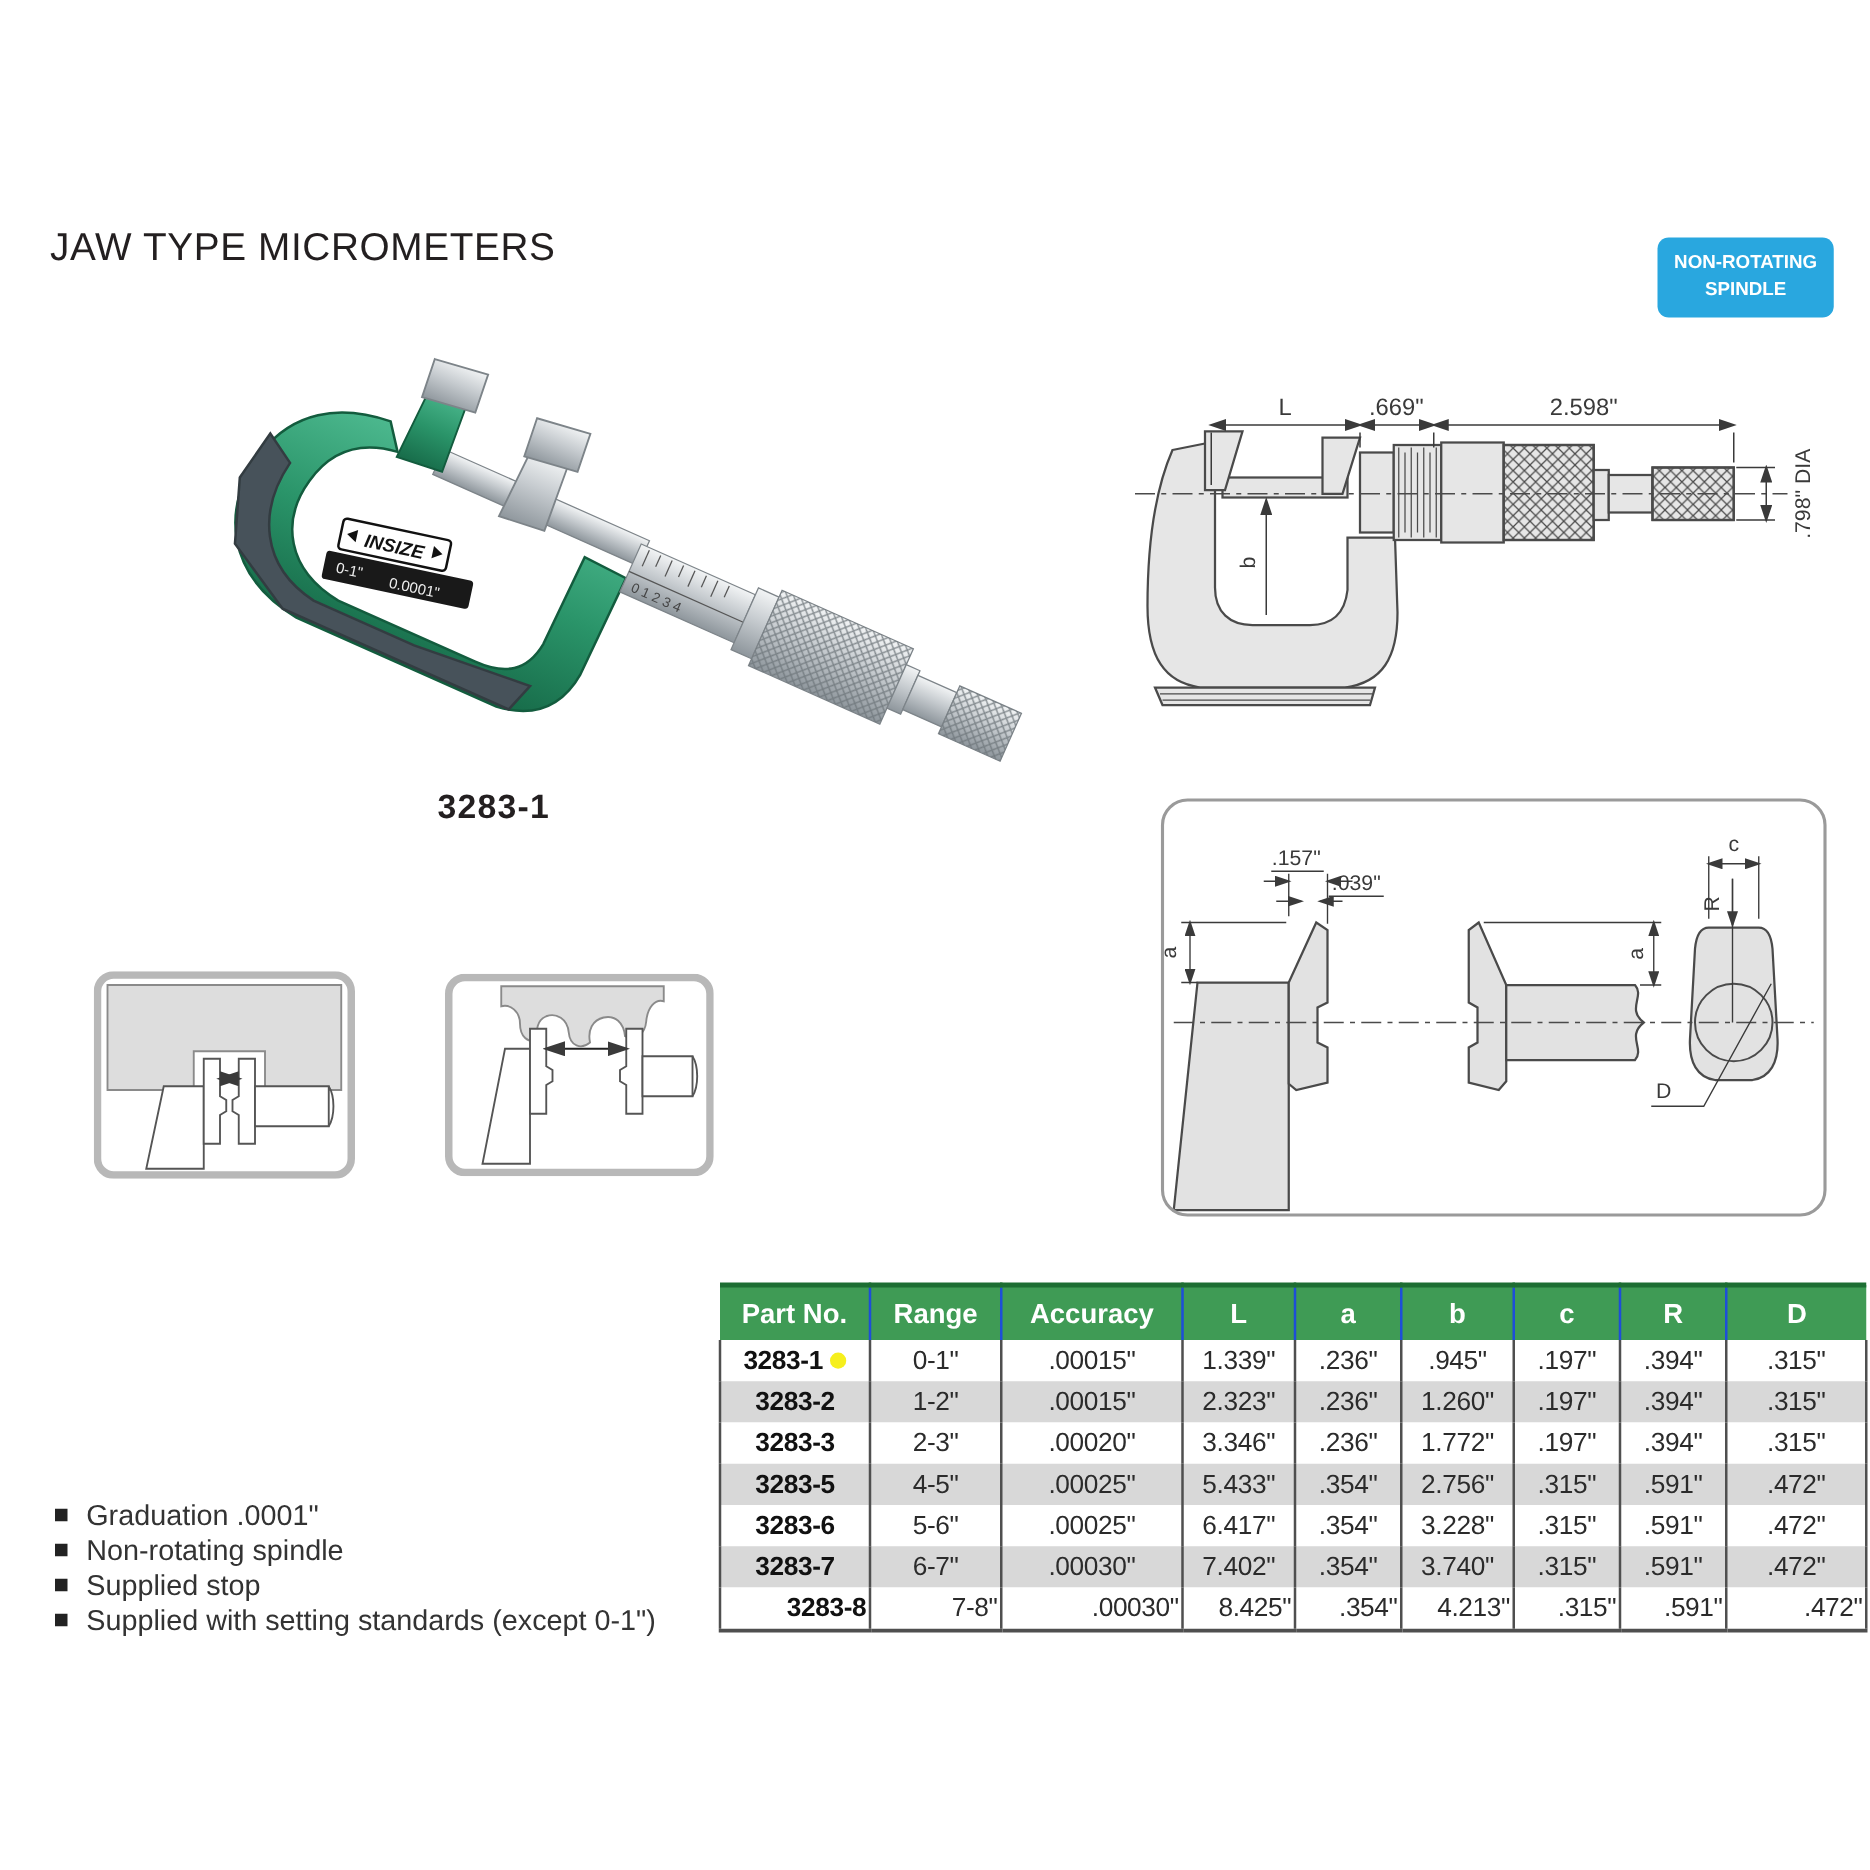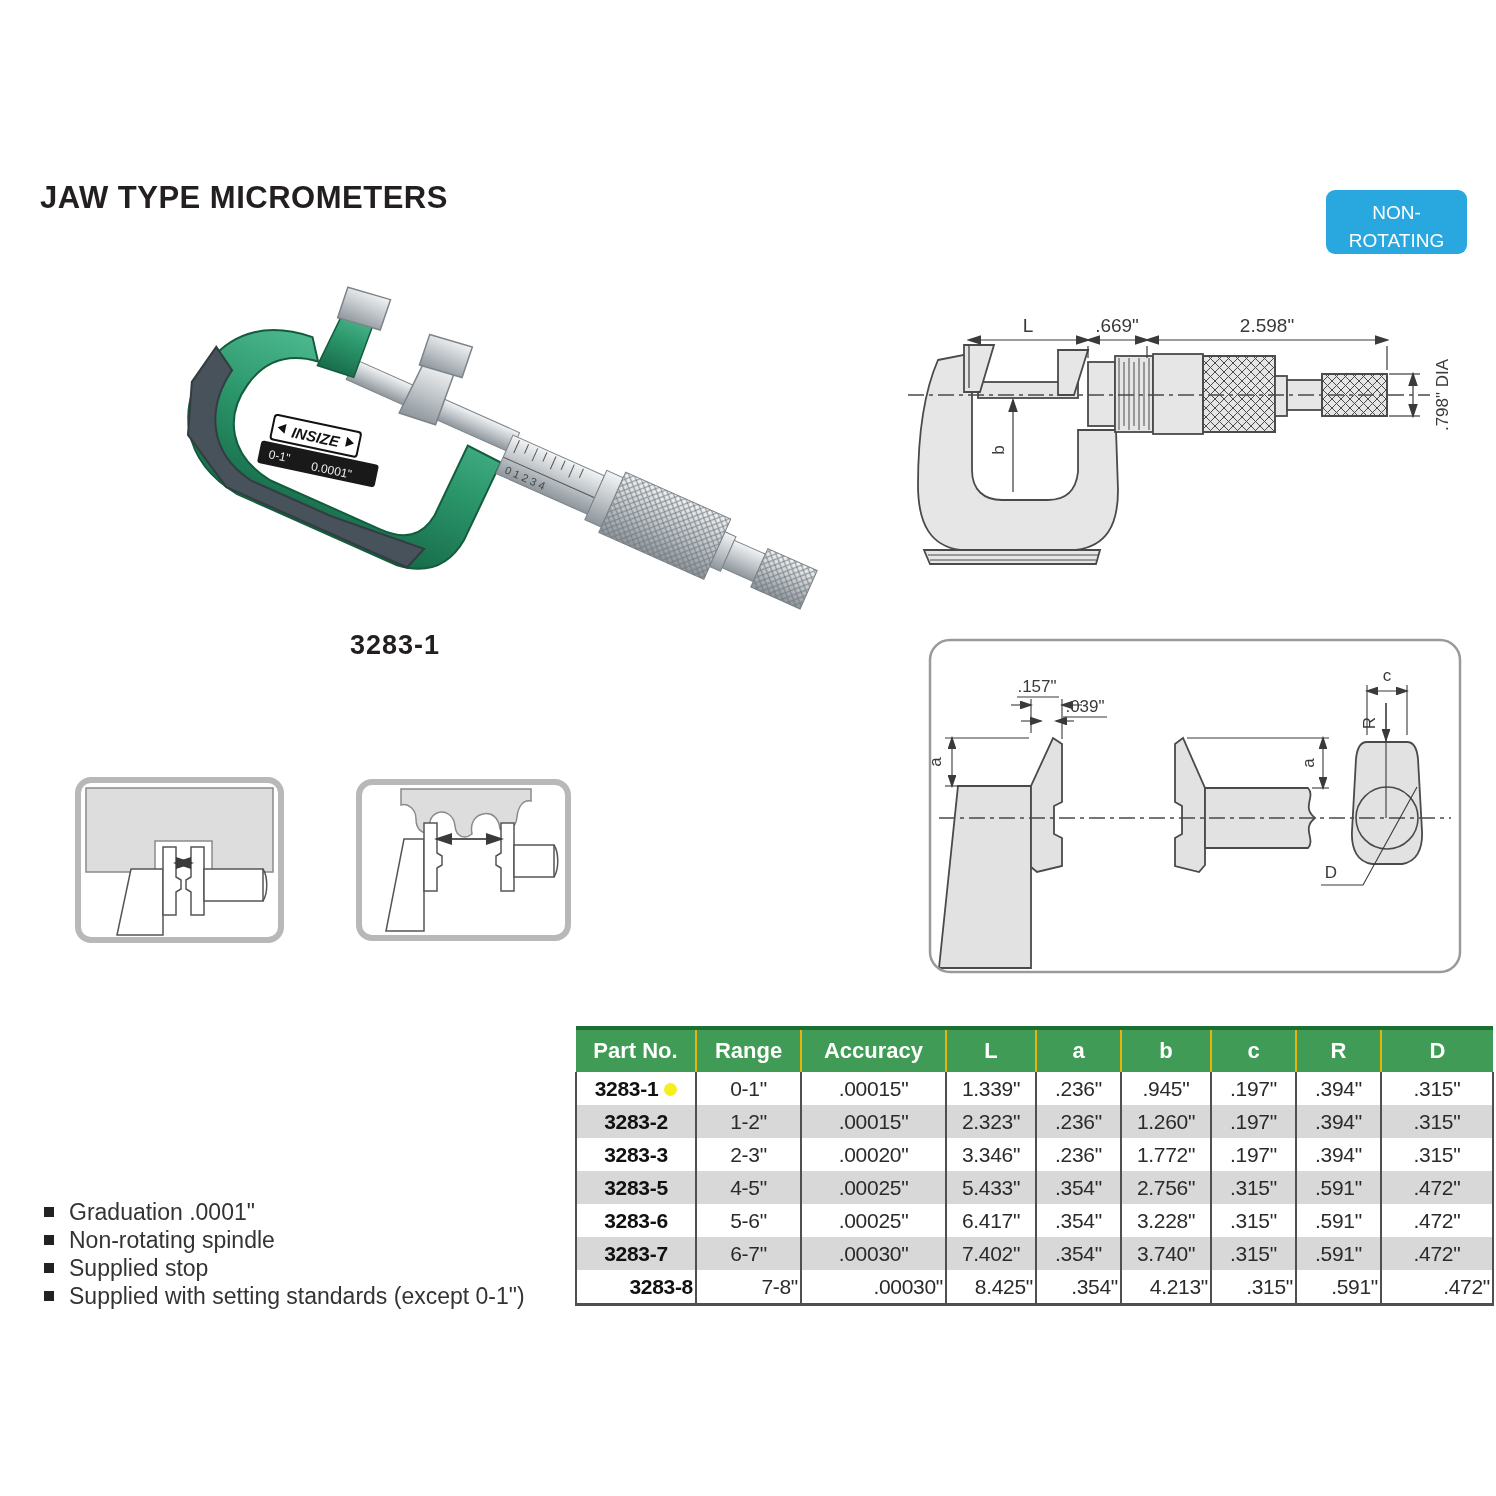--- a/index.html
+++ b/index.html
@@ -1,44 +1,44 @@
 <!DOCTYPE html>
 <html><head>
 <meta charset="utf-8">
 <style>
   html,body{margin:0;padding:0;background:#ffffff;}
   body{width:1496px;height:1496px;position:relative;font-family:"Liberation Sans",sans-serif;color:#231f20;overflow:hidden;}
   .abs{position:absolute;}
 
   
-  #page-title{left:40px;top:180px;font-size:31px;font-weight:bold;letter-spacing:.5px;color:#231f20;}
+  #page-title{left:40px;top:180px;font-size:31px;font-weight:normal;letter-spacing:.5px;color:#231f20;}
 
   
   #badge{left:1326px;top:190px;width:141px;height:64px;background:#29a7df;border-radius:9px;
-         color:#fff;font-weight:normal;font-size:19px;text-align:center;line-height:1.45;padding-top:9px;box-sizing:border-box;}
+         color:#fff;font-weight:bold;font-size:15px;text-align:center;line-height:1.45;padding-top:9px;box-sizing:border-box;}
 
   
   #photo{left:150px;top:268px;width:720px;height:356px;}
   #photo-caption{left:150px;top:630px;width:490px;text-align:center;font-size:27px;font-weight:bold;color:#231f20;letter-spacing:1px;}
 
   
   #side-view{left:900px;top:300px;width:590px;height:315px;}
   #usage-box-1{left:75px;top:777px;width:209px;height:166px;}
   #usage-box-2{left:356px;top:779px;width:215px;height:162px;}
   #detail-view{left:925px;top:635px;width:540px;height:345px;}
 
   
   #features{left:44px;top:1199px;width:540px;list-style:none;margin:0;padding:0;}
   #features li{position:relative;padding-left:25px;font-size:23px;line-height:27px;color:#333;margin-bottom:1px;}
   #features li .sq{position:absolute;left:0;top:8px;width:10px;height:10px;background:#222;}
 
   
   #spec-table-wrap{left:575px;top:1026px;width:989px;}
   table{border-collapse:collapse;table-layout:fixed;width:917px;border-top:4px solid #1d6e33;}
-  thead th{background:#3f9b55;color:#fff;font-size:22px;font-weight:bold;height:42px;border-left:2px solid #eab308;padding:0 2px;}
+  thead th{background:#3f9b55;color:#fff;font-size:22px;font-weight:bold;height:42px;border-left:2px solid #1d4ed8;padding:0 2px;}
   thead th:first-child{border-left:none;}
   tbody td{font-size:21px;letter-spacing:-.3px;color:#2b2b2b;text-align:center;height:33px;
            border-left:2px solid #4f4f4f;padding:0 2px;white-space:nowrap;}
   tbody tr td:first-child{border-left:2px solid #4f4f4f;font-weight:bold;color:#111;}
   tbody tr td:last-child{border-right:2px solid #4f4f4f;}
   tbody tr:nth-child(even){background:#d8d8d8;}
   tbody tr:nth-child(odd){background:#ffffff;}
   tbody tr:last-child td{border-bottom:3px solid #4f4f4f;text-align:right;}
   .dot{display:inline-block;width:13px;height:13px;border-radius:50%;background:#f6ef1d;margin-left:6px;vertical-align:middle;}
 

